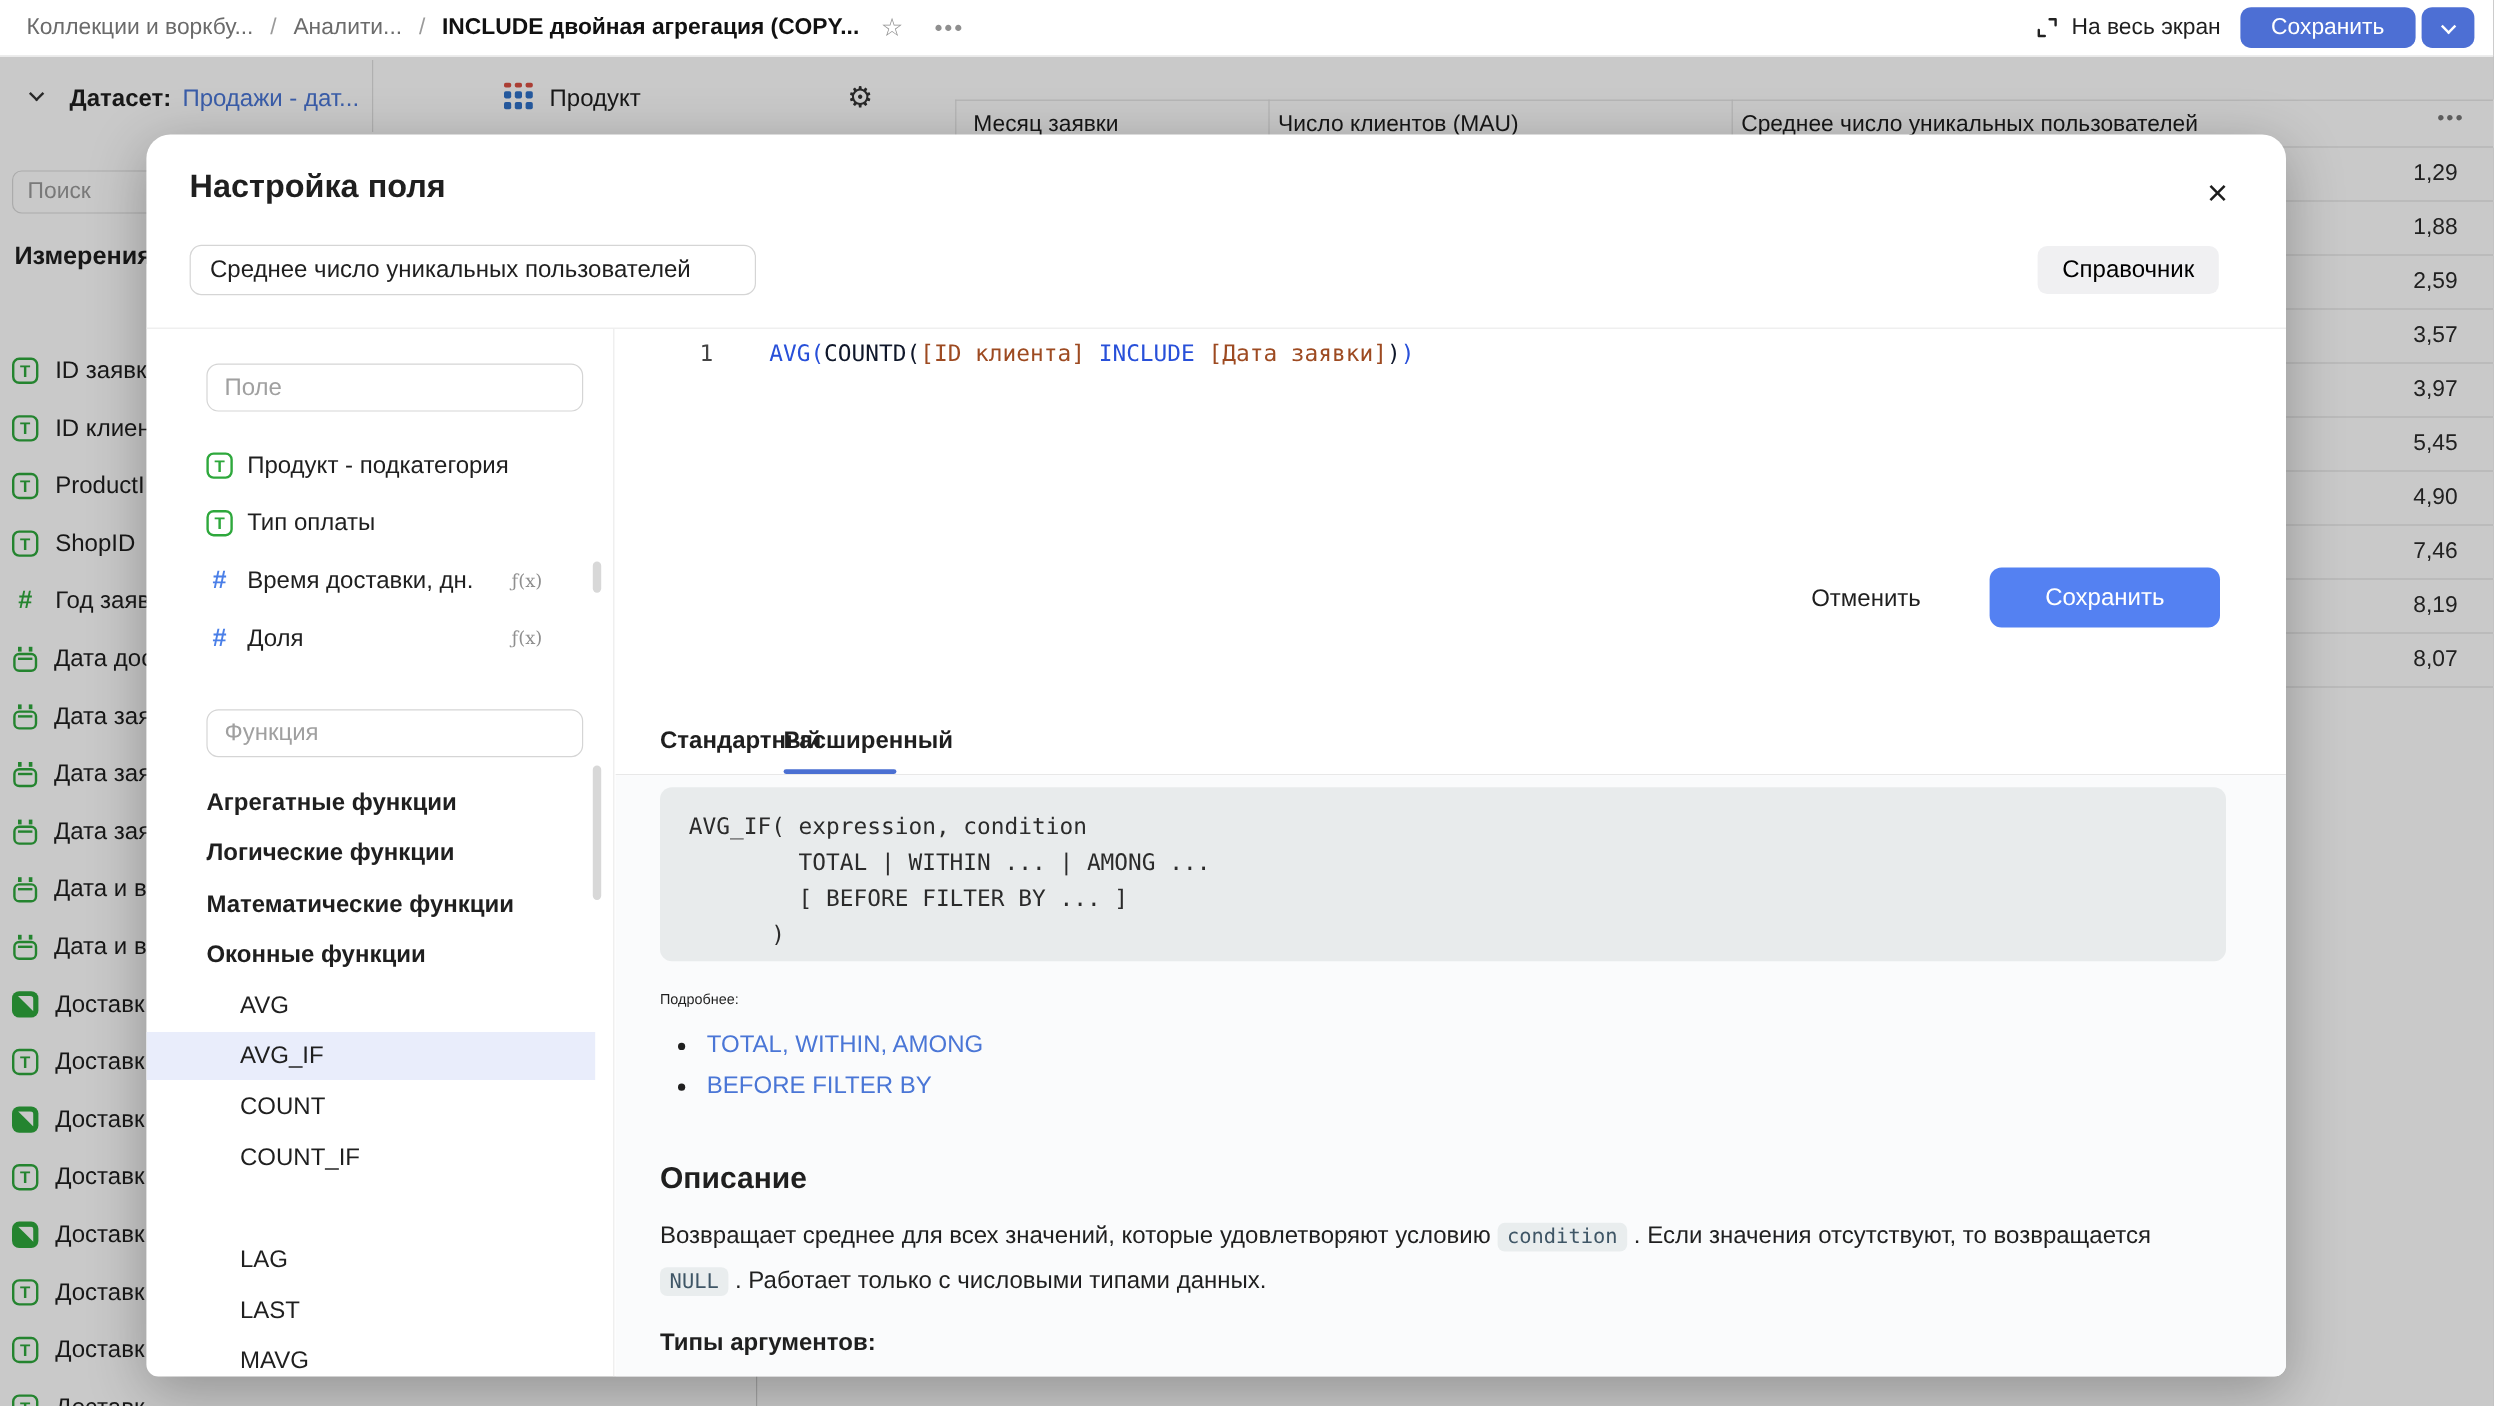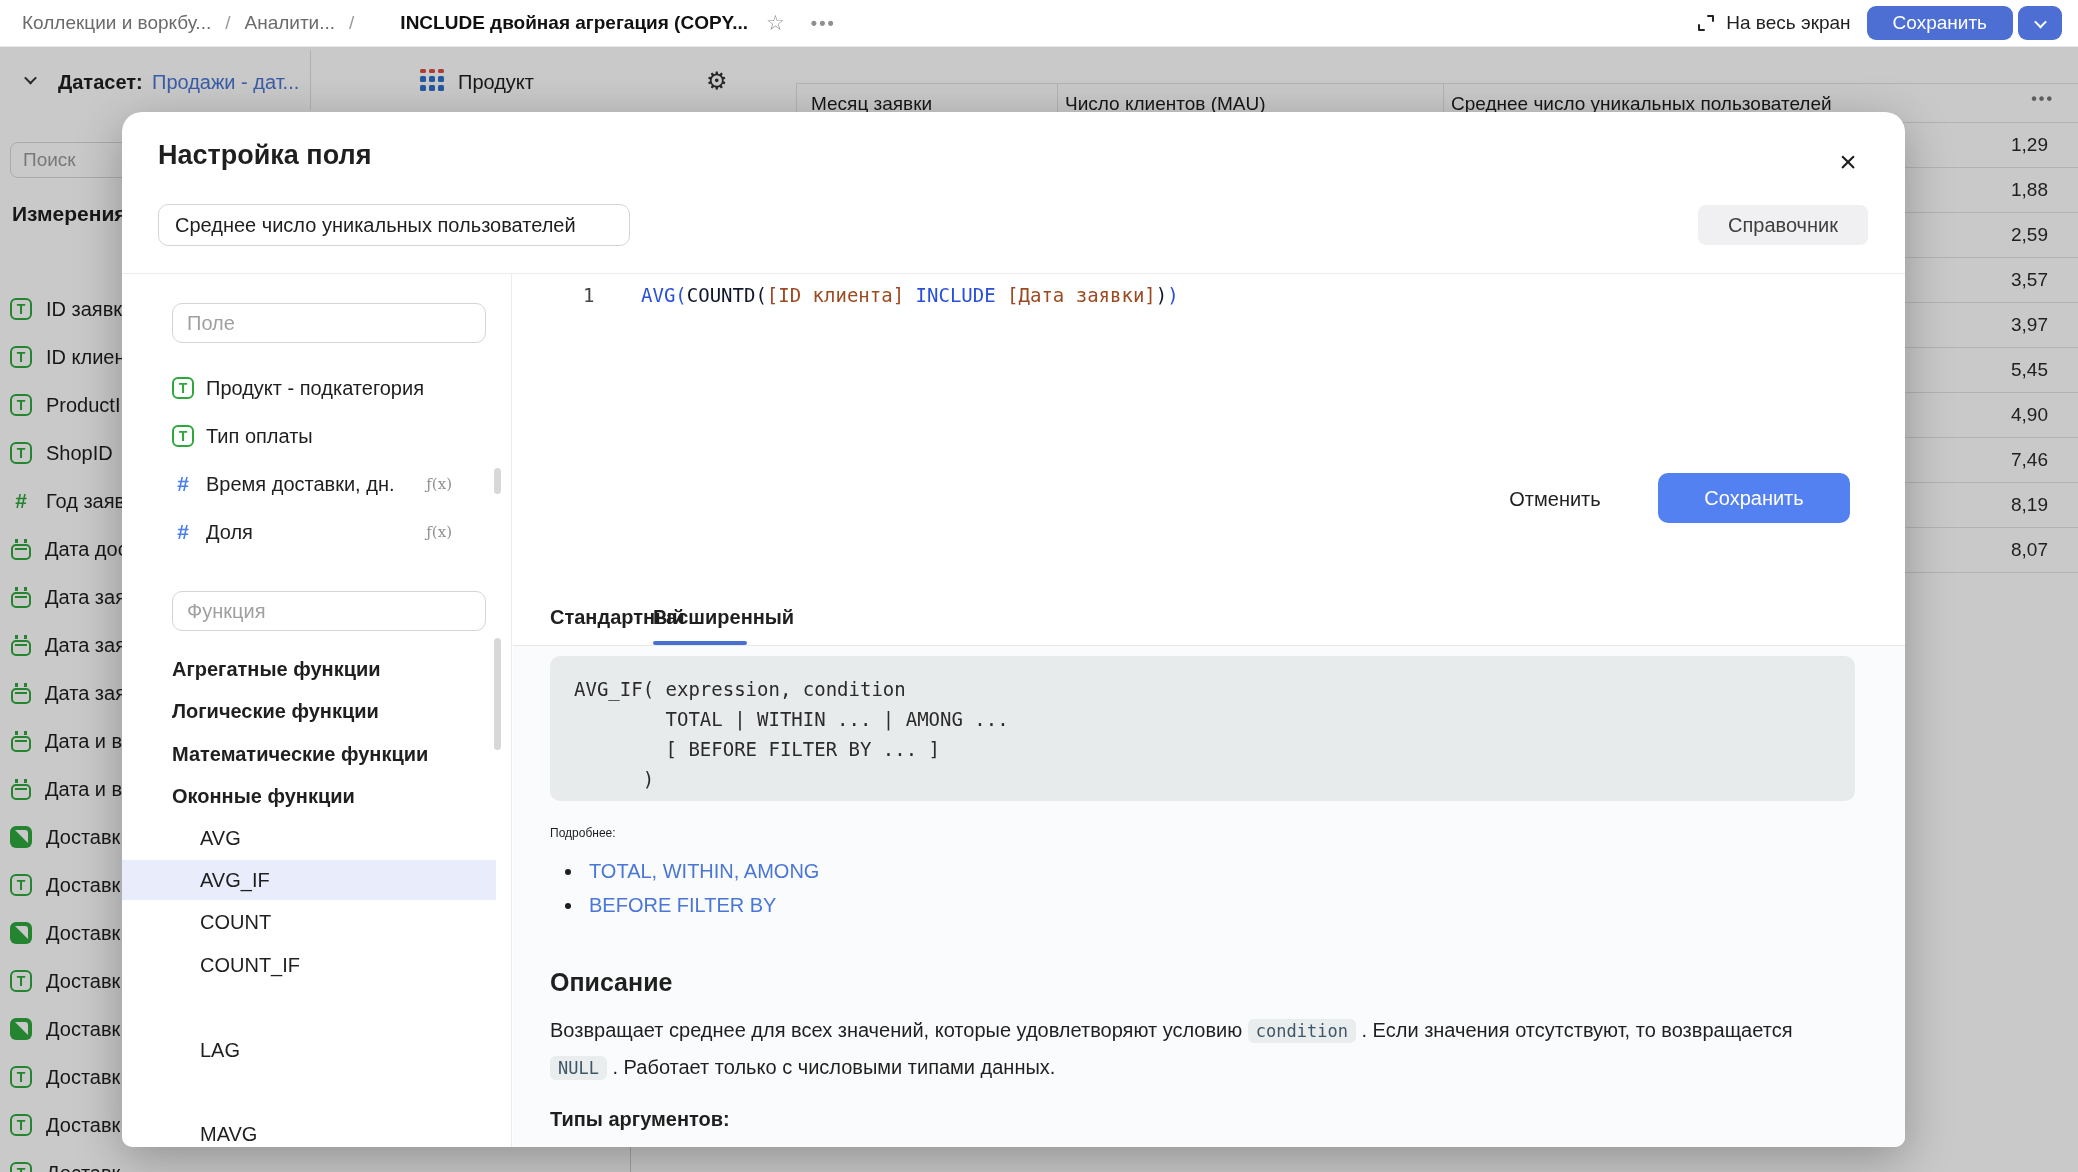--- a/index.html
+++ b/index.html
@@ -6,21 +6,21 @@
   html,body { background:#888; }
   .page { position:relative; width:2078px; height:1172px; background:#fff; overflow:hidden;
           font-family:"Liberation Sans","DejaVu Sans",sans-serif; color:#1f1f1f; }
 
   
   .topbar { position:absolute; left:0; top:0; width:100%; height:47px; background:#fff;
             border-bottom:1px solid #e8e8e8; display:flex; align-items:center; z-index:6; }
   .crumbs { display:flex; align-items:center; gap:14px; padding-left:22px; font-size:19px; }
   .crumb { color:#6b6b6b; cursor:pointer; }
   .crumb-sep { color:#9a9a9a; }
-  .crumb-current { color:#111; font-weight:600;margin-left:32px; }
+  .crumb-current { color:#111; font-weight:600; }
   .star { color:#8f8f8f; font-size:21px; margin-left:4px; cursor:pointer; }
   .dots { color:#8f8f8f; font-size:18px; letter-spacing:2px; font-weight:700; margin-left:12px; cursor:pointer; }
   .topbar-right { margin-left:auto; display:flex; align-items:center; gap:16px; padding-right:16px; }
   .fullscreen { display:flex; align-items:center; gap:10px; font-size:19px; cursor:pointer; }
   .save-split { display:flex; gap:5px; }
   .btn-top-save { height:34px; padding:0 26px; border:none; border-radius:9px; background:#4d6fd4;
                   color:#fff; font-size:19px; font-family:inherit; cursor:pointer; }
   .btn-top-chev { width:44px; height:34px; border:none; border-radius:9px; background:#4d6fd4;
                   cursor:pointer; display:flex; align-items:center; justify-content:center; }
   .chev { display:inline-block; width:9px; height:9px; border-right:2px solid currentColor;
@@ -83,22 +83,22 @@
   .dim { position:absolute; left:0; top:47px; right:0; bottom:0; background:rgba(0,0,0,0.21); z-index:5; }
 
   
   .modal { position:absolute; left:122px; top:112px; width:1783px; height:1035px; background:#fff;
            border-radius:20px 20px 10px 10px; box-shadow:0 12px 48px rgba(0,0,0,0.28); z-index:10; overflow:hidden; }
   .m-close { position:absolute; left:1708px; top:32px; width:36px; height:36px; border:none; background:none;
              font-size:30px; line-height:36px; color:#1c1c1c; cursor:pointer; font-family:inherit; }
   .m-title { position:absolute; left:36px; top:28px; font-size:27px; font-weight:600; }
   .m-name-input { position:absolute; left:36px; top:92px; width:472px; height:42px; border:1px solid #d5d5d5;
                   border-radius:10px; padding:0 16px; font-size:20px; font-family:inherit; color:#1f1f1f; }
-  .m-ref-btn { position:absolute; left:1576px; top:93px; width:170px; height:40px; background:#f0f0f2; border:none;
-               border-radius:8px; font-size:20px; font-family:inherit; color:#404040; cursor:pointer; }
+  .m-ref-btn { position:absolute; left:1576px; top:93px; width:151px; height:40px; background:#f0f0f2; border:none;
+               border-radius:8px; font-size:20px; font-family:inherit; color:#000000; cursor:pointer; }
   .m-div-h { position:absolute; left:0; top:161px; width:100%; height:1px; background:#ececec; }
 
   .m-left { position:absolute; left:0; top:162px; width:390px; bottom:0; border-right:1px solid #ececec; }
   .m-search { position:absolute; left:50px; width:314px; height:40px; border:1px solid #d5d5d5; border-radius:10px;
               padding:0 14px; font-size:20px; font-family:inherit; color:#1f1f1f; }
   .m-search::placeholder, .m-name-input::placeholder { color:#a0a0a0; }
   .fld-row { position:absolute; left:0; width:374px; height:40px; display:flex; align-items:center; gap:12px;
              padding-left:50px; cursor:pointer; }
   .fld-row .lbl { font-size:20px; white-space:nowrap; }
   .fx { position:absolute; right:44px; font-size:15px; color:#8f8f8f; font-family:"DejaVu Serif",serif; }
@@ -359,20 +359,21 @@
       <div class="fn-row fn-cat" style="top:375px">Агрегатные функции</div>
       <div class="fn-row fn-cat" style="top:417px">Логические функции</div>
       <div class="fn-row fn-cat" style="top:460px">Математические функции</div>
       <div class="fn-row fn-cat" style="top:502px">Оконные функции</div>
 
       <div class="fn-row fn-item" style="top:544px">AVG</div>
       <div class="fn-row fn-item selected" style="top:586px">AVG_IF</div>
       <div class="fn-row fn-item" style="top:628px">COUNT</div>
       <div class="fn-row fn-item" style="top:671px">COUNT_IF</div>
       <div class="fn-row fn-item" style="top:756px">LAG</div>
+      <div class="fn-row fn-item" style="top:798px">LAST</div>
       <div class="fn-row fn-item" style="top:840px">MAVG</div>
 
       <div class="scrollthumb" style="top:364px;height:112px"></div>
     </div>
 
     <div class="m-editor">
       <span class="lineno">1</span>
       <span class="code-line"><span class="c-kw">AVG(</span><span class="c-fn">COUNTD(</span><span class="c-fld">[ID клиента]</span><span class="c-kw"> INCLUDE </span><span class="c-fld">[Дата заявки]</span><span class="c-fn">)</span><span class="c-kw">)</span></span>
       <button class="btn-cancel">Отменить</button>
       <button class="btn-save">Сохранить</button>

